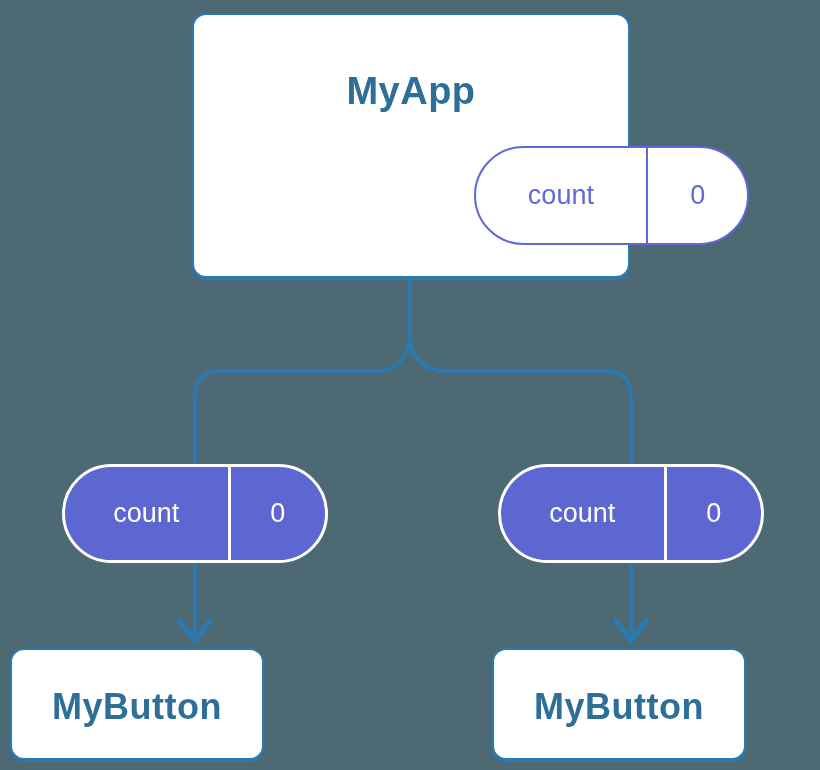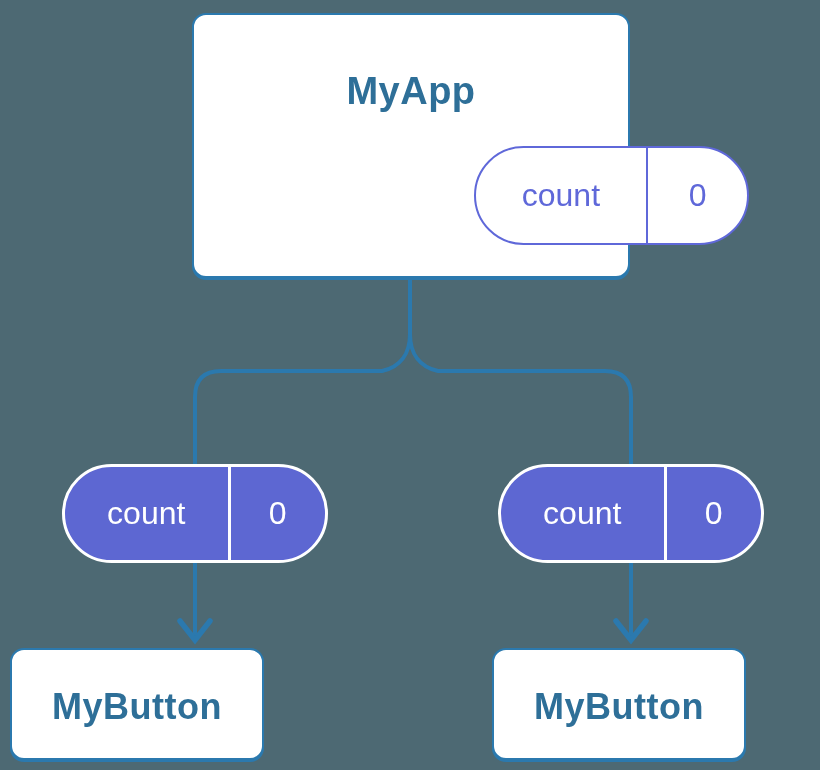--- a/index.html
+++ b/index.html
@@ -53,21 +53,21 @@
     font-size: 38px;
   }
   .pill {
     position: absolute;
     display: flex;
     align-items: stretch;
     box-sizing: border-box;
     border-radius: 60px;
     overflow: hidden;
     z-index: 3;
-    font-size: 32px;
+    font-size: 27px;
   }
   .pill .cell {
     display: flex;
     align-items: center;
     justify-content: center;
   }
   .pill .cell-label { flex: 1.72 1 0; }
   .pill .cell-value { flex: 1.00 1 0; }
   .pill-white {
     left: 280px;

